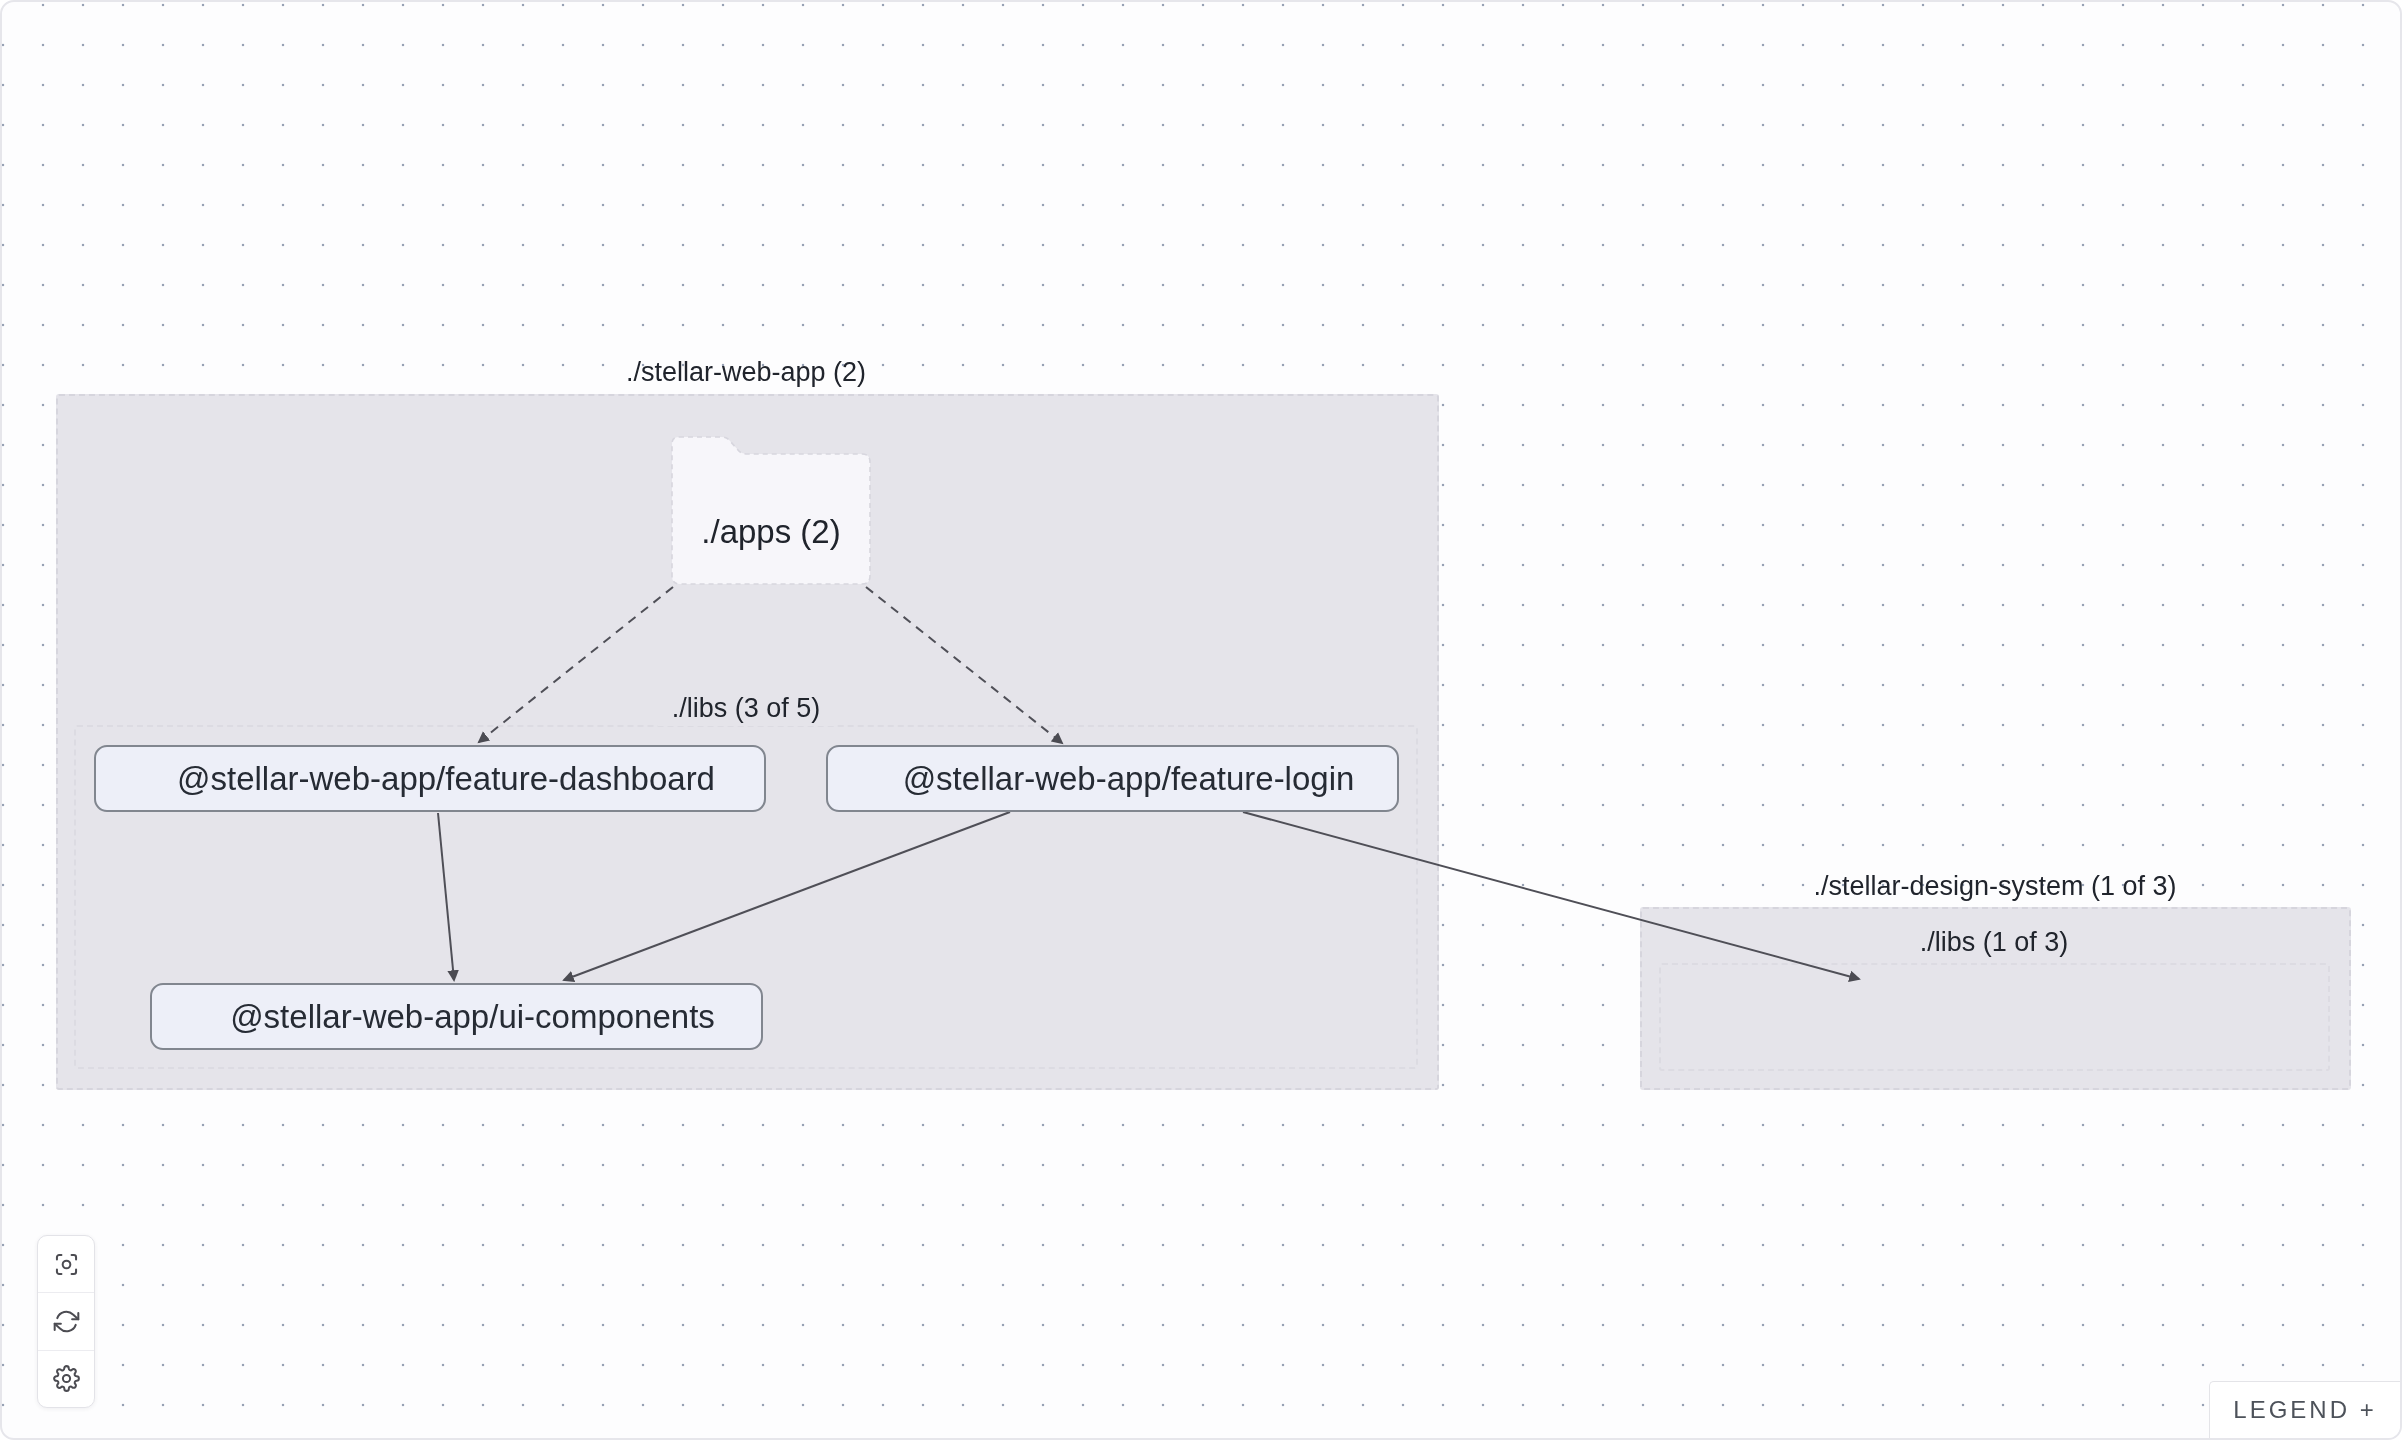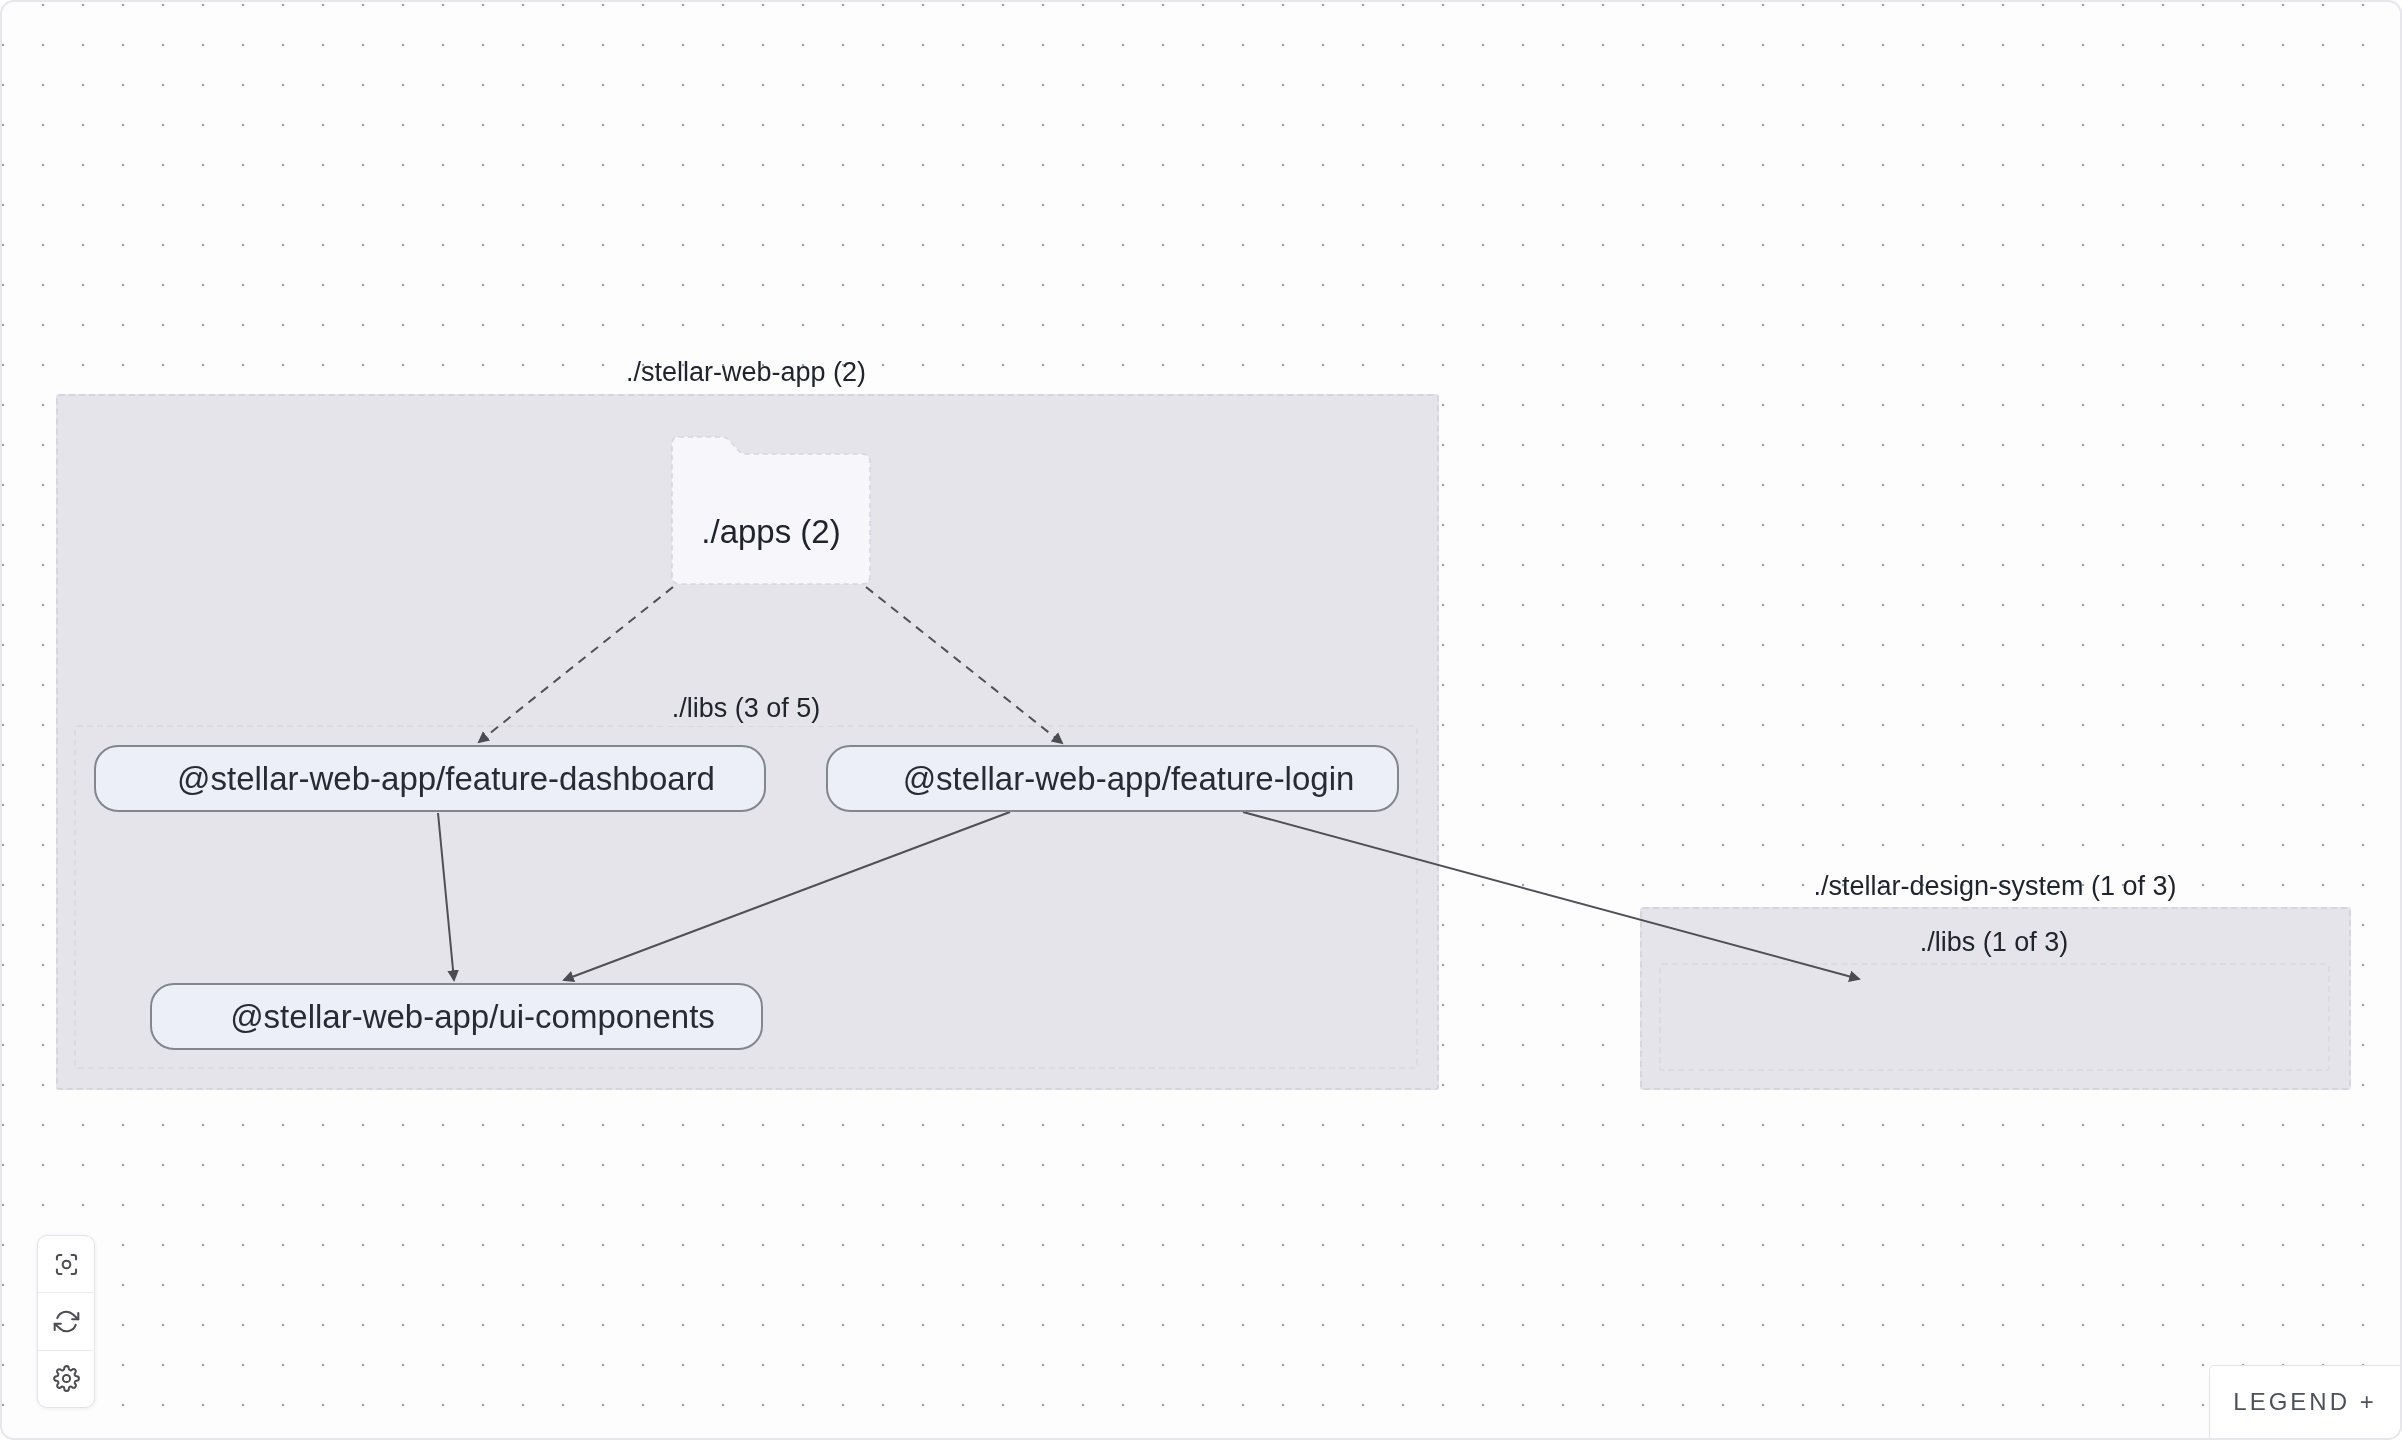--- a/index.html
+++ b/index.html
@@ -36,21 +36,21 @@
     line-height:36px;
     white-space:nowrap;
     color:#20242c;
   }
   .diagram-label.on-border{background:#e5e4ea;padding:0 14px;}
   .node{
     position:absolute;
     display:flex;align-items:center;justify-content:center;
     background:#edeff8;
     border:2px solid #81868f;
-    border-radius:24px;
+    border-radius:13px;
     font-size:33px;
     color:#262b34;
     white-space:nowrap;
     cursor:pointer;
     padding-left:32px;
   }
   .edges{position:absolute;left:0;top:0;pointer-events:none;}
   .folder{position:absolute;left:668px;top:431px;}
   .folder-label{
     position:absolute;left:769px;top:512px;transform:translateX(-50%);
@@ -62,21 +62,21 @@
     box-shadow:0 1px 4px rgba(40,40,60,.07);
     display:flex;flex-direction:column;overflow:hidden;
   }
   .toolbar button{
     flex:1;display:flex;align-items:center;justify-content:center;
     background:none;border:none;padding:0;cursor:pointer;
   }
   .toolbar button + button{border-top:1px solid #ececf0;}
   .toolbar svg{stroke:#4c4c52;fill:none;stroke-width:1.8;stroke-linecap:round;stroke-linejoin:round;}
   .legend{
-    position:absolute;right:0;bottom:0;width:191px;height:73px;
+    position:absolute;right:0;bottom:0;width:191px;height:57px;
     background:#ffffff;
     border:1px solid #e4e4e8;border-right:none;border-bottom:none;
     border-top-left-radius:5px;
     display:flex;align-items:center;justify-content:center;
     font-size:24px;letter-spacing:3px;color:#4d525a;
     cursor:pointer;
   }
 </style>
 </head>
 <body>

